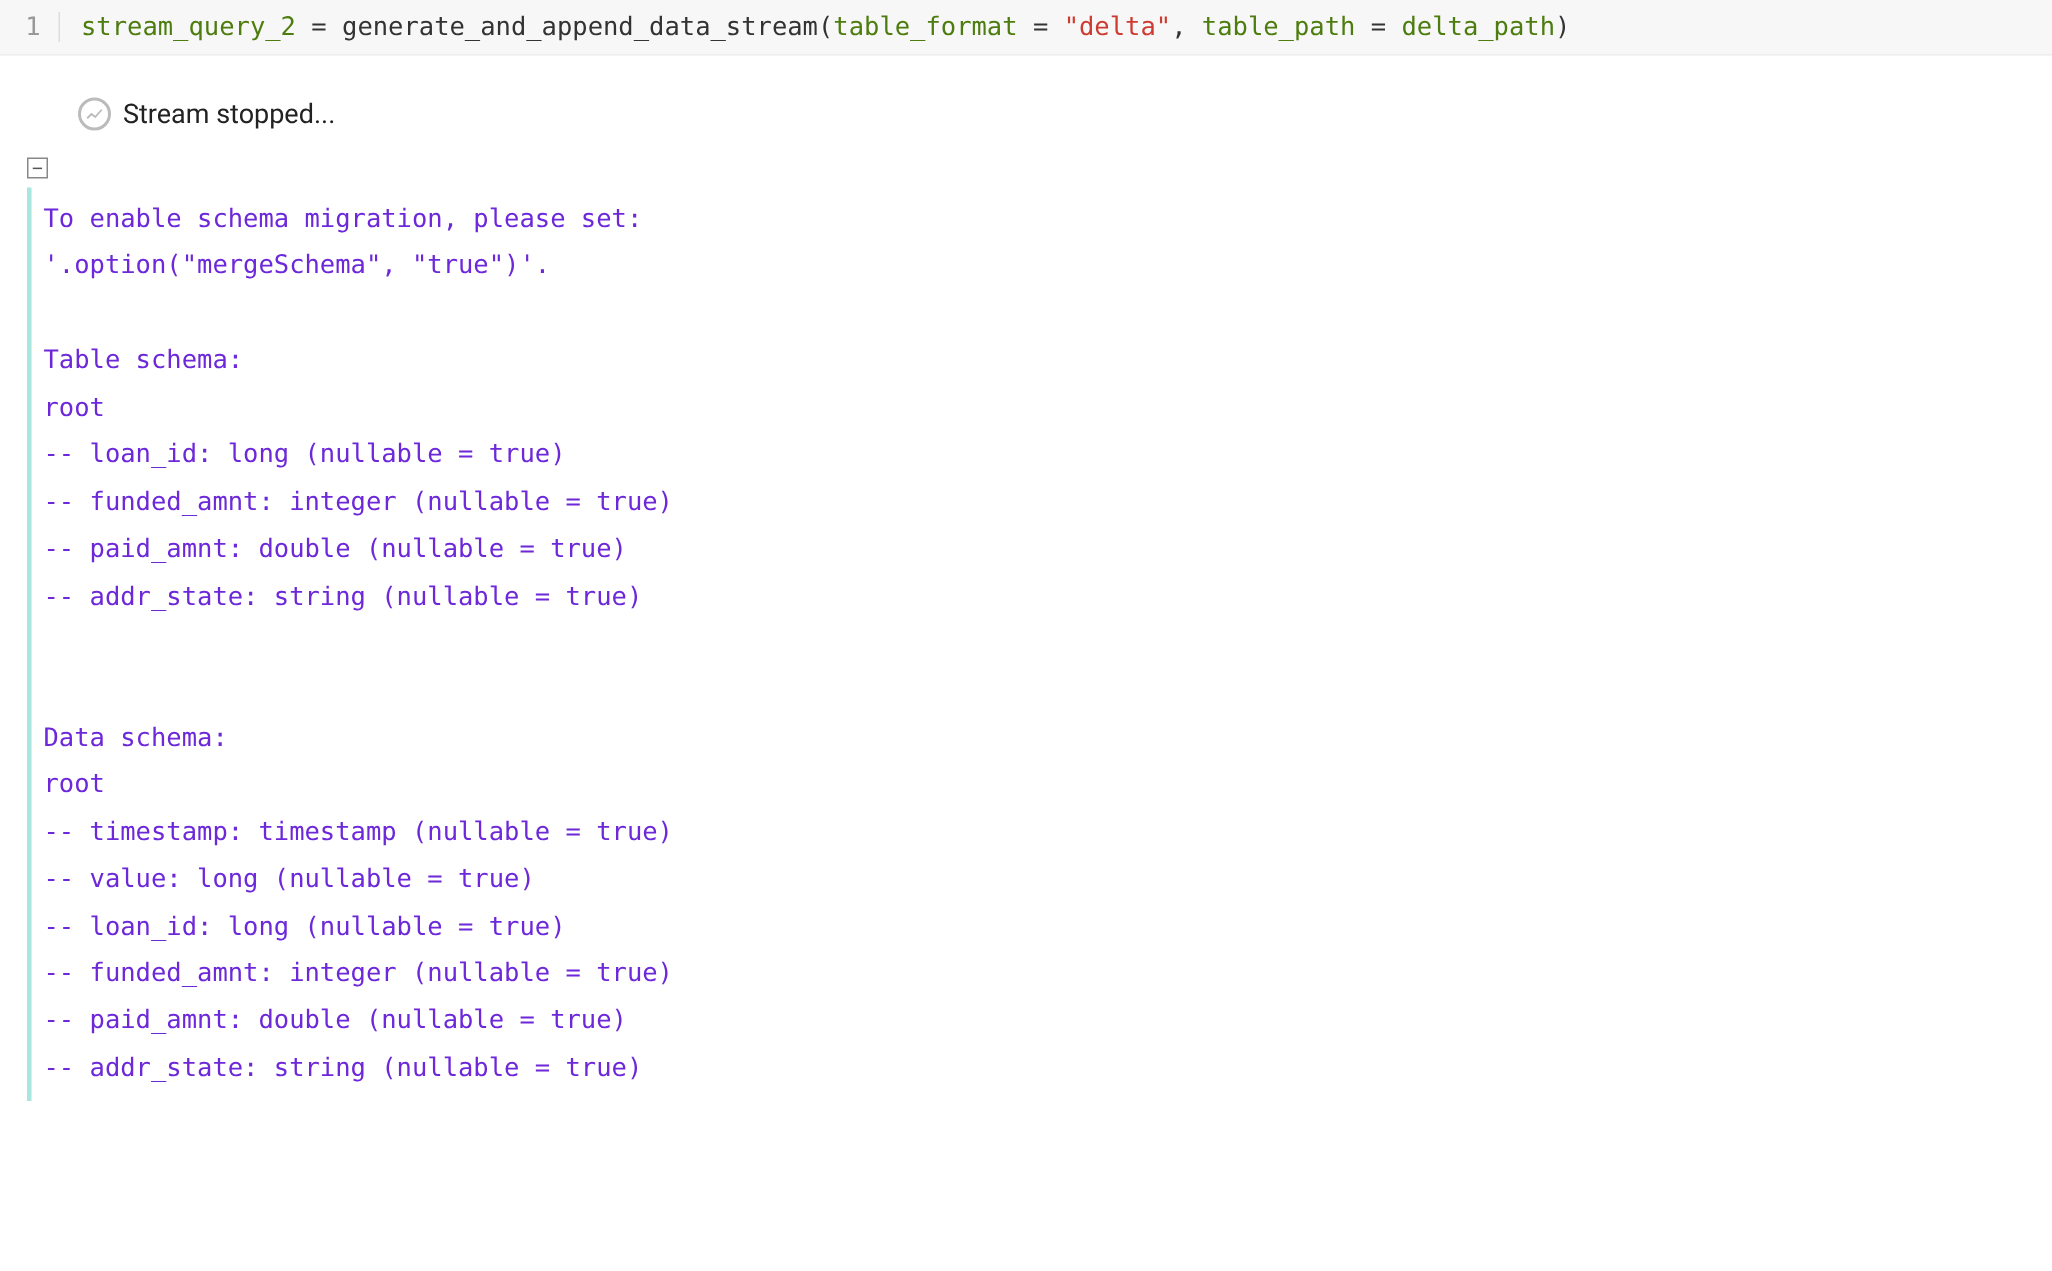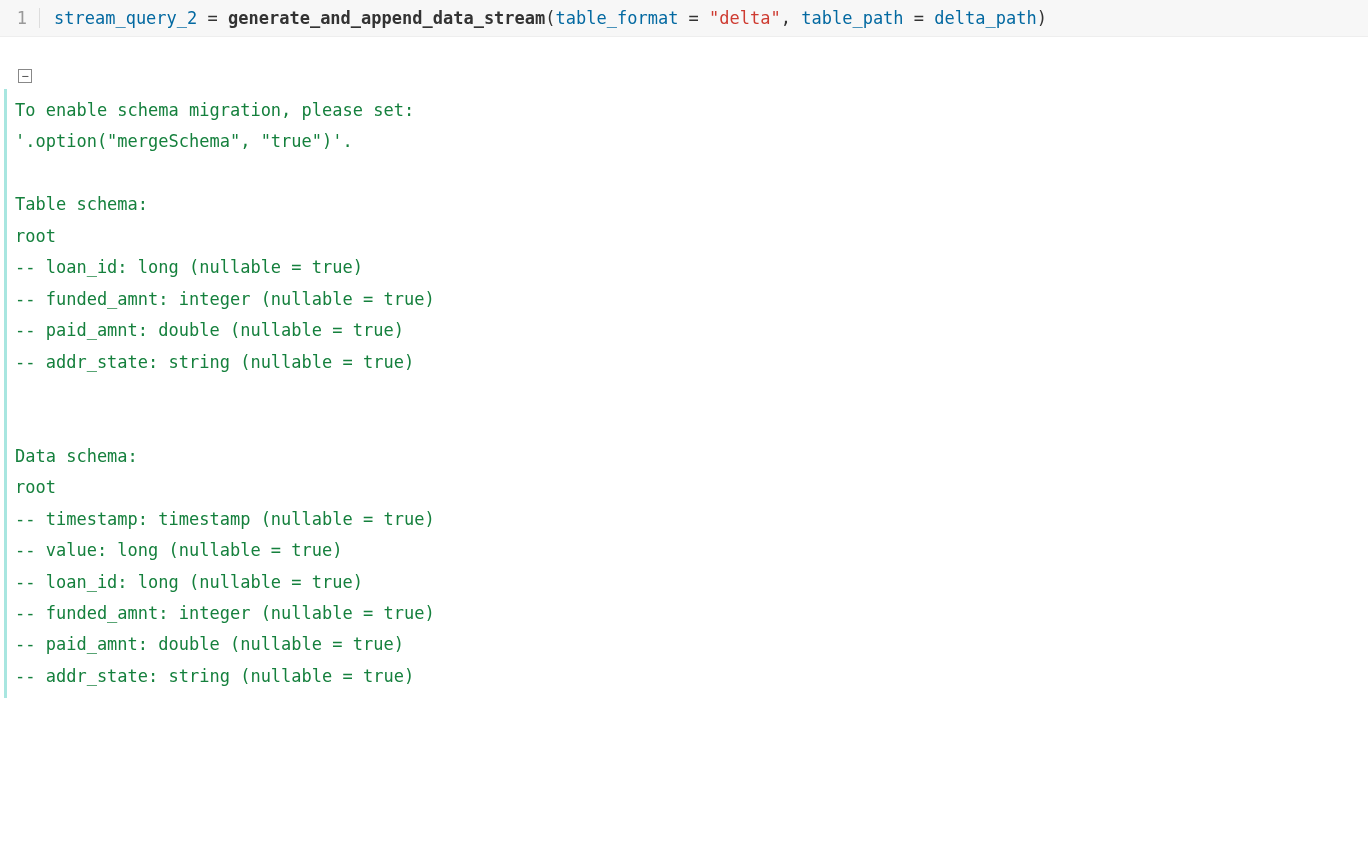--- a/index.html
+++ b/index.html
@@ -37,24 +37,23 @@
       white-space: pre;
     }
     .code-content .op {
       color: #333333;
     }
     .code-content .str {
       color: #CE3B31;
     }
     .code-content .func {
       color: #333333;
-      font-weight: bold;
     }
     .code-content .kw {
-      color: #0369a1;
+      color: #4d7c0f;
     }
     .output-area {
       padding: 0;
       margin-top: 28px;
     }
     .stream-status {
       display: flex;
       align-items: center;
       gap: 8px;
       padding-left: 52px;
@@ -96,41 +95,49 @@
       justify-content: center;
       font-size: 12px;
       line-height: 1;
       color: #555555;
       margin-right: 4px;
       margin-top: 4px;
       flex-shrink: 0;
       cursor: pointer;
     }
     .error-detail {
-      margin-left: 4px;
+      margin-left: 18px;
       border-left: 3px solid #a8e6e0;
       padding: 6px 0 6px 8px;
       font-family: "Menlo", "Monaco", "Consolas", monospace;
       font-size: 17px;
-      color: #15803d;
+      color: #6d28d9;
       white-space: pre;
       line-height: 1.85;
     }
   </style>
 </head>
 <body>
 
 <div class="code-cell">
   <div class="line-gutter">
     <span>1</span>
   </div>
   <div class="code-content"><span class="kw">stream_query_2</span><span class="op"> = </span><span class="func">generate_and_append_data_stream</span><span class="op">(</span><span class="kw">table_format</span><span class="op"> = </span><span class="str">"delta"</span><span class="op">, </span><span class="kw">table_path</span><span class="op"> = </span><span class="kw">delta_path</span><span class="op">)</span></div>
 </div>
 
 <div class="output-area">
+  <div class="stream-status">
+    <span class="stream-icon">
+      <svg viewBox="0 0 24 24" fill="none" stroke="#bbbbbb" stroke-width="2.5">
+        <path d="M3 17 L8 12 L13 16 L21 7" stroke-linecap="round" stroke-linejoin="round"></path>
+      </svg>
+    </span>
+    <span class="stream-text">Stream stopped...</span>
+  </div>
 
   <div class="error-header">
     <span class="collapse-box"><span>−</span></span>
   </div>
 
   <div class="error-detail">To enable schema migration, please set:
 '.option("mergeSchema", "true")'.
 
 Table schema:
 root

